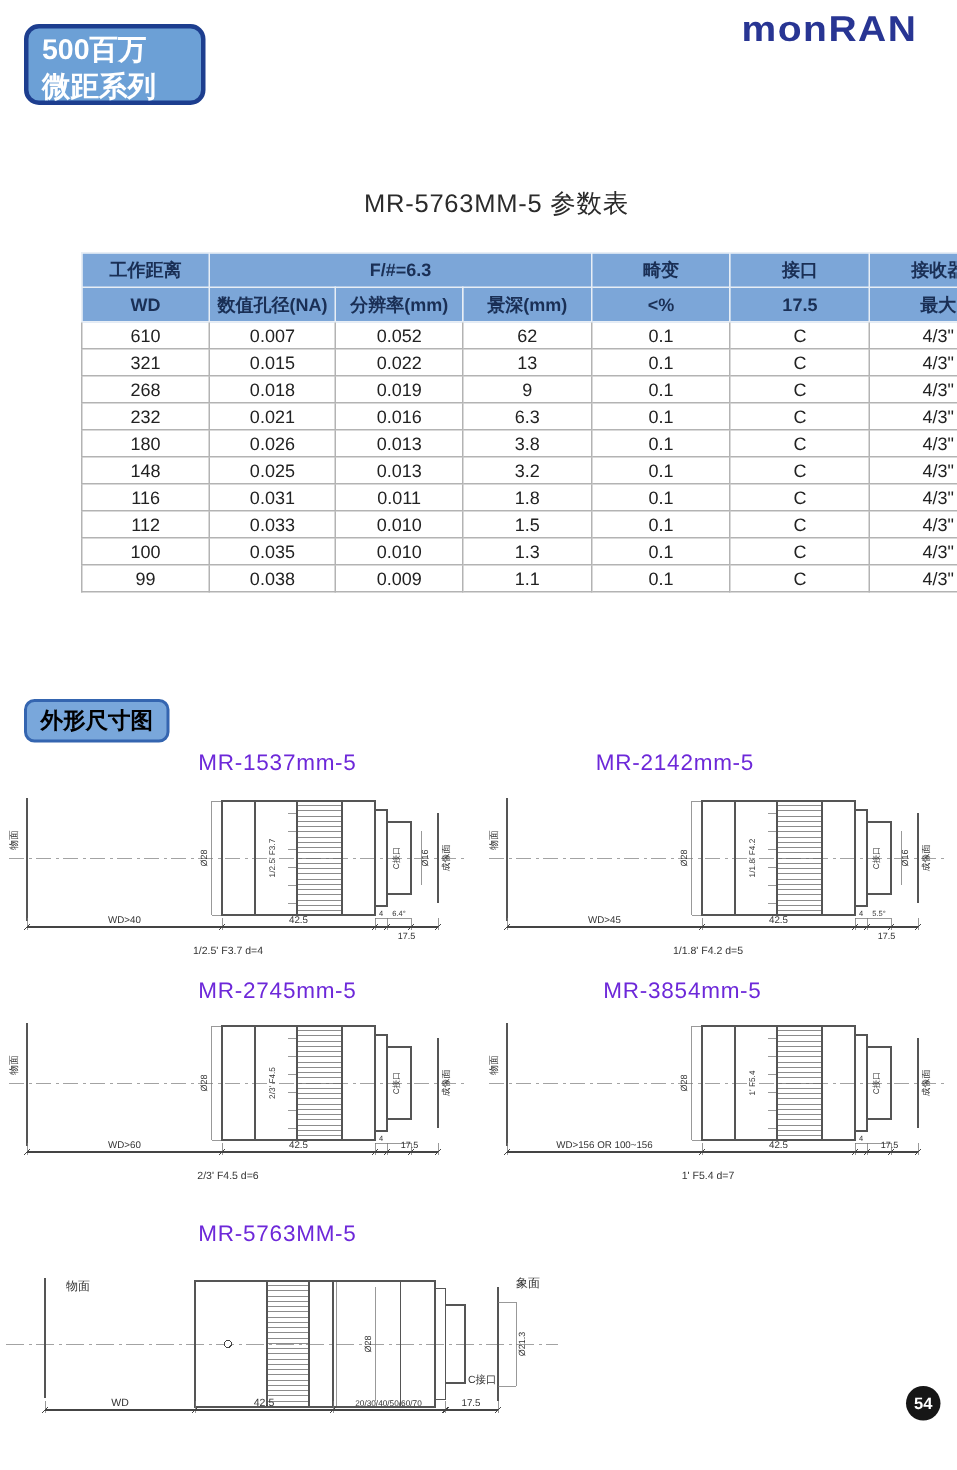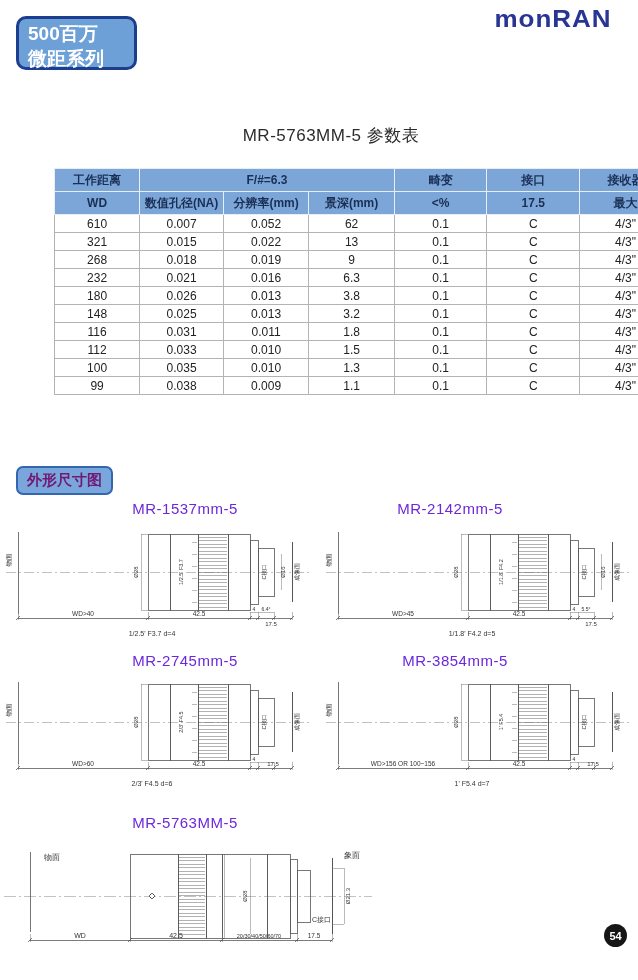--- a/index.html
+++ b/index.html
@@ -18,21 +18,21 @@
     font-size:17px;font-weight:500;color:#2b2b2b;letter-spacing:.5px;}
 
   table.spec{position:absolute;left:10px;top:168px;width:618px;border-collapse:collapse;
     table-layout:fixed;font-size:12px;color:#222;}
   table.spec th{background:#7ca6d8;color:#1a2f55;font-weight:bold;height:22px;
     border:1px solid #e8eef5;padding:0;}
   table.spec td{background:#fff;border:1px solid #b3b3b3;height:17px;text-align:center;padding:0;}
   table.spec{border:1px solid #8f8f8f;margin-left:44px;}
 
   .section-badge{position:absolute;left:16px;top:466px;background:#79a7db;border:2.5px solid #3465b0;
-    border-radius:7px;color:#701a75;font-size:15px;font-weight:bold;padding:3px 9px;}
+    border-radius:7px;color:#000000;font-size:15px;font-weight:bold;padding:3px 9px;}
 
   .diagram-title{position:absolute;width:300px;text-align:center;font-size:15px;color:#6d28d9;
     letter-spacing:.5px;}
   .diagram{position:absolute;}
   svg text{font-family:"Liberation Sans",sans-serif;fill:#333;}
   svg line,svg rect,svg circle{shape-rendering:crispEdges;}
 
   .page-number{position:absolute;left:604px;top:924px;width:23px;height:23px;border-radius:50%;
     background:#161616;color:#fff;font-size:11px;font-weight:bold;display:flex;
     align-items:center;justify-content:center;}

